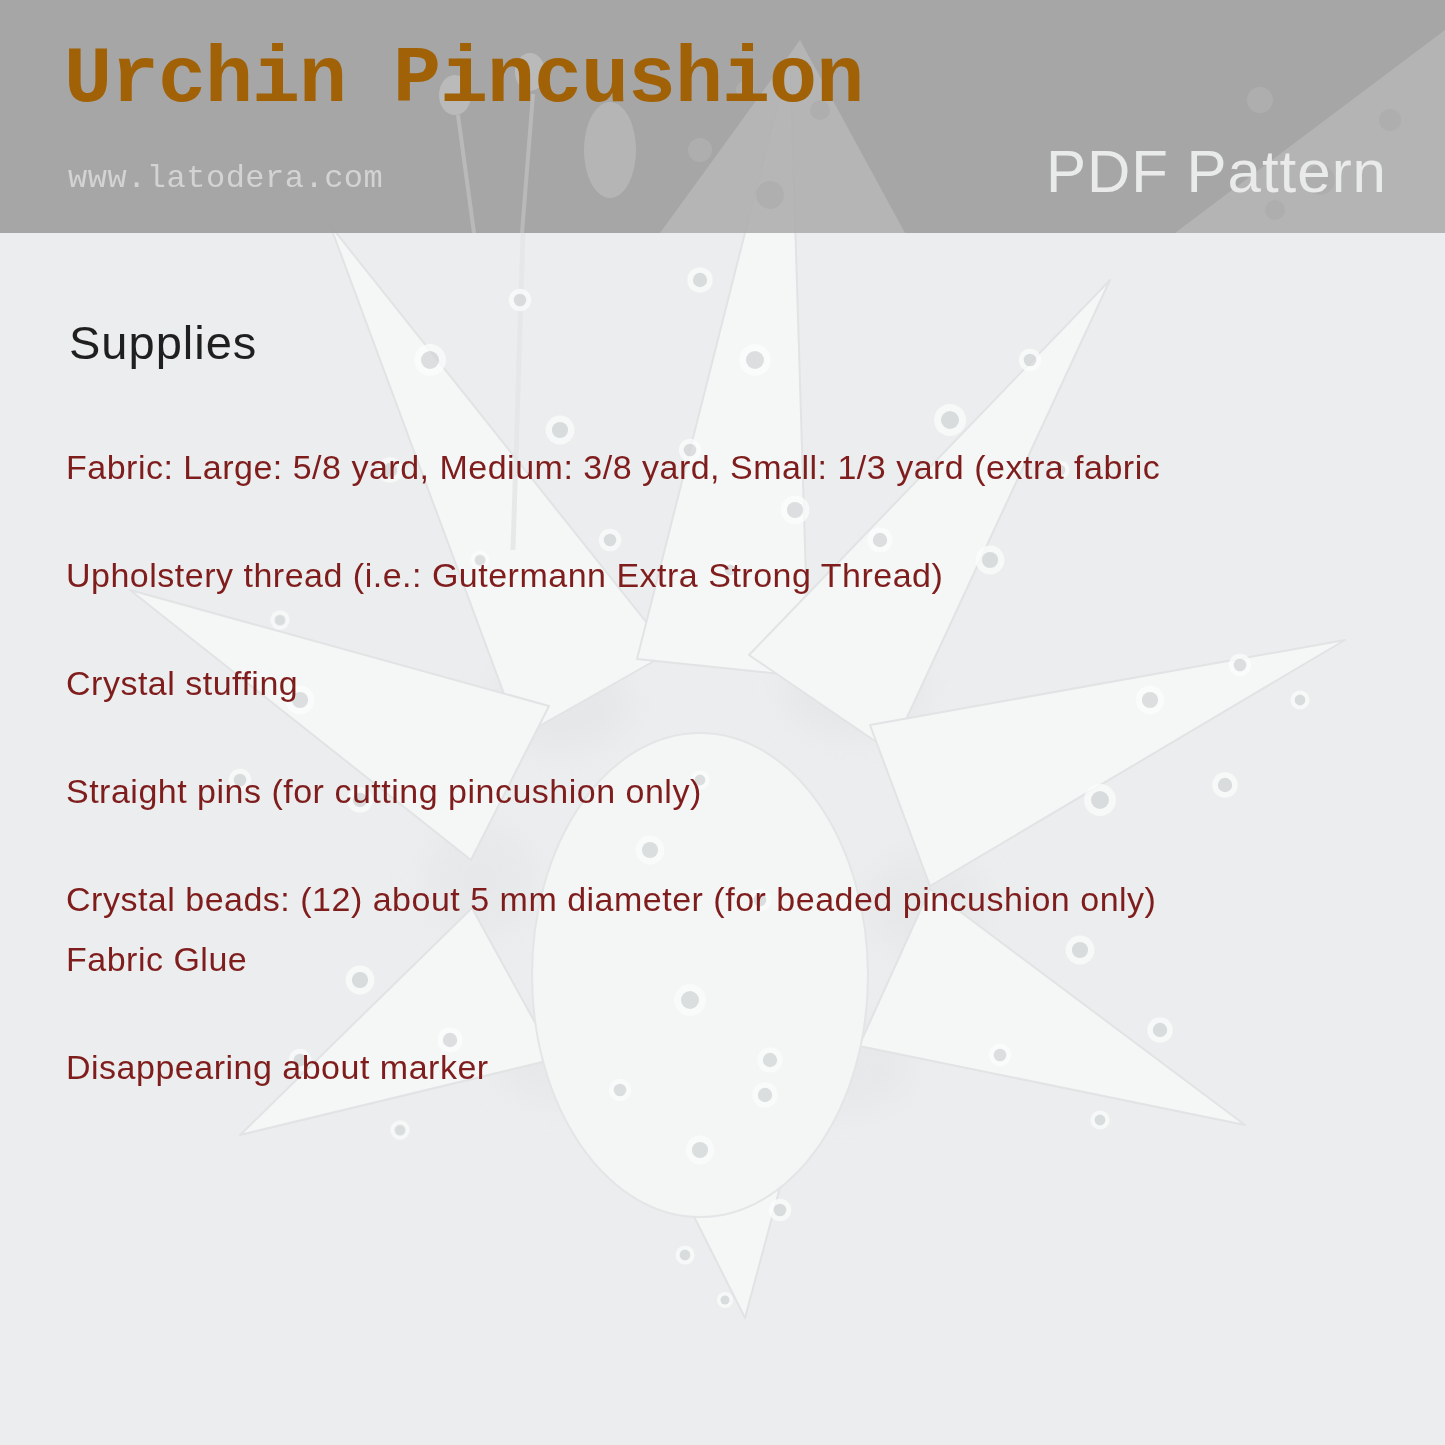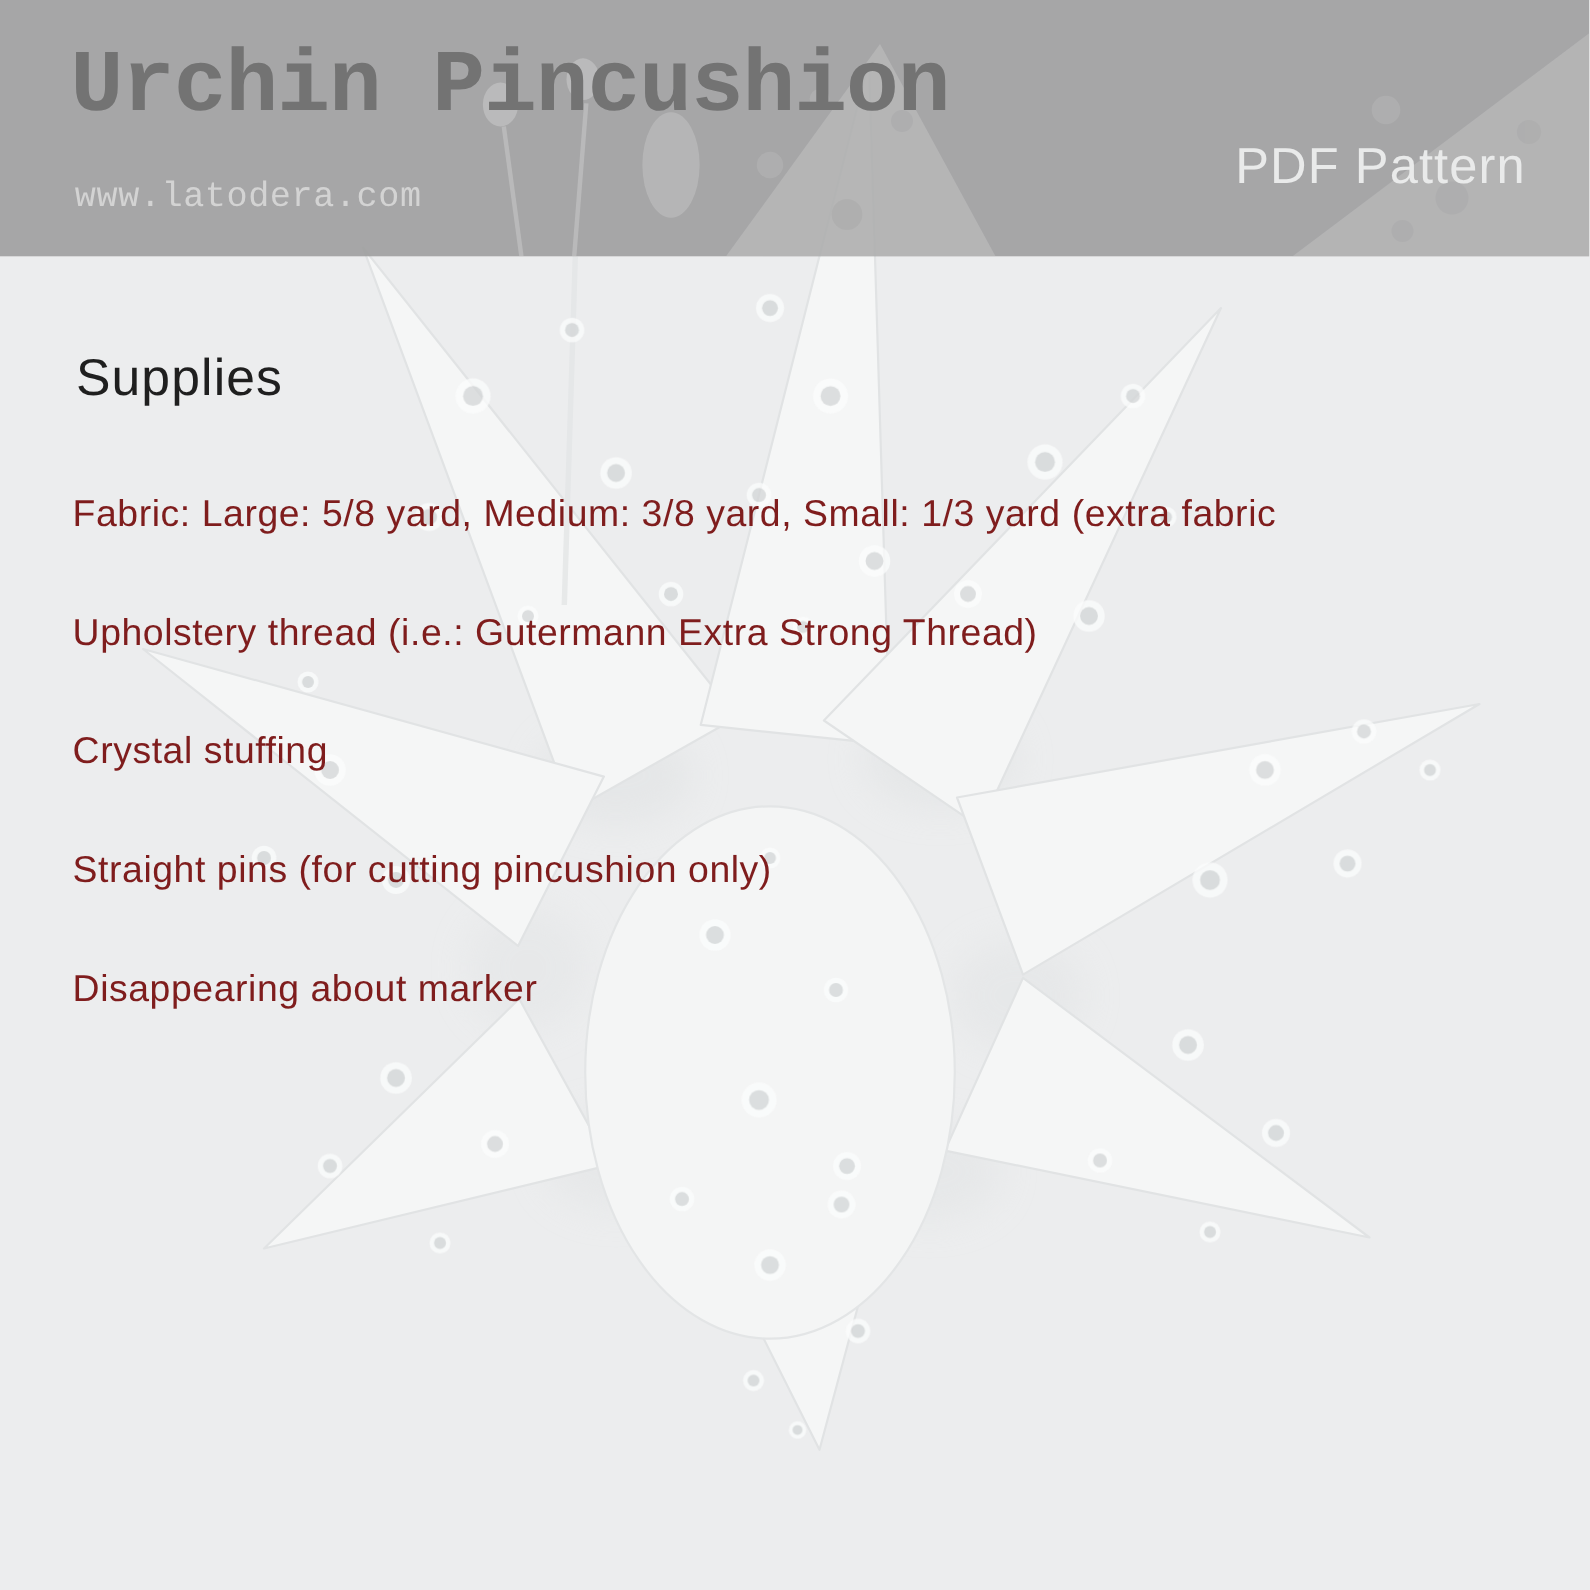--- a/index.html
+++ b/index.html
@@ -5,26 +5,26 @@
   html,body{margin:0;padding:0;background:#ecedee;}
   .page{position:relative;width:1445px;height:1445px;overflow:hidden;
         background:#ecedee;font-family:"Liberation Sans","DejaVu Sans",sans-serif;}
   svg.photo{position:absolute;left:0;top:0;width:1445px;height:1445px;pointer-events:none;}
   .band{position:absolute;left:0;top:0;width:1445px;height:233px;
         background:rgba(152,152,153,0.84);}
   svg.band-deco{position:absolute;left:0;top:0;width:1445px;height:233px;pointer-events:none;}
   .title{position:absolute;left:64px;top:34px;margin:0;
          font-family:"Liberation Mono","DejaVu Sans Mono",monospace;
          font-weight:700;font-size:80px;line-height:92px;letter-spacing:-1px;
-         color:#737373;white-space:nowrap;}
+         color:#a16207;white-space:nowrap;}
   .site{position:absolute;left:68px;top:162px;
         font-family:"Liberation Mono","DejaVu Sans Mono",monospace;
         font-size:32px;line-height:34px;letter-spacing:0.5px;color:#d3d3d3;white-space:nowrap;}
-  .badge{position:absolute;right:58px;top:124px;
-         font-size:46px;line-height:52px;font-weight:400;letter-spacing:1px;
+  .badge{position:absolute;right:58px;top:146px;
+         font-size:60px;line-height:52px;font-weight:400;letter-spacing:1px;
          color:#e9eaea;white-space:nowrap;text-align:center;}
   main{position:absolute;left:66px;top:312px;width:1320px;}
   .heading{margin:3px;font-size:47px;line-height:56px;font-weight:400;
            letter-spacing:1px;color:#1f1f1f;}
   p.item{margin:48px 0 0 0;font-size:34px;line-height:60px;
          letter-spacing:0.5px;color:#7f1d1d;}
   p.item:first-of-type{margin-top:66px;}
   .line{display:block;white-space:nowrap;}
 </style>
 </head>
@@ -153,16 +153,20 @@
     <p class="item">
       <span class="line">Upholstery thread (i.e.: Gutermann Extra Strong Thread)</span>
     </p>
     <p class="item">
       <span class="line">Crystal stuffing</span>
     </p>
     <p class="item">
       <span class="line">Straight pins (for cutting pincushion only)</span>
     </p>
     <p class="item">
+      <span class="line">Crystal beads: (12) about 5 mm diameter (for beaded pincushion only)</span>
+      <span class="line">Fabric Glue</span>
+    </p>
+    <p class="item">
       <span class="line">Disappearing about marker</span>
     </p>
   </main>
 </div>
 
 </body></html>

